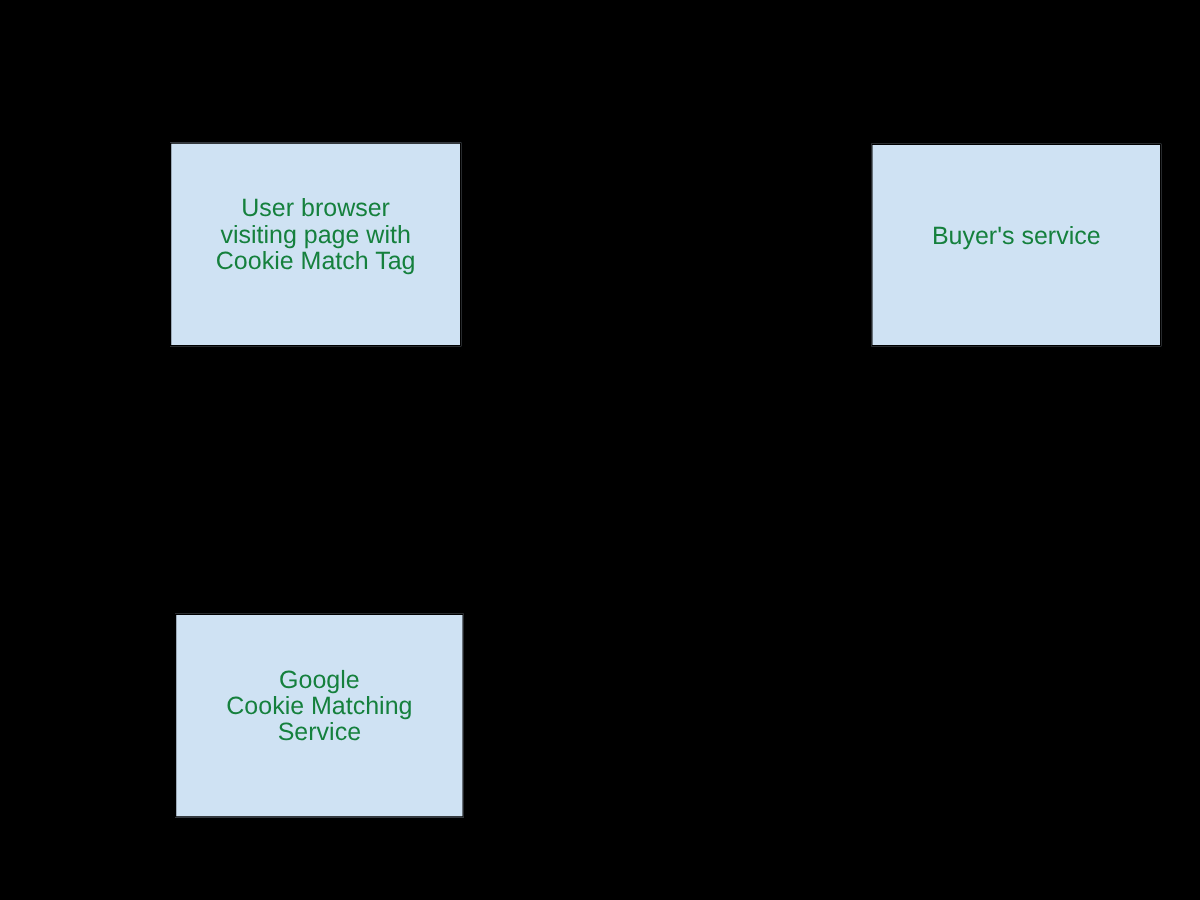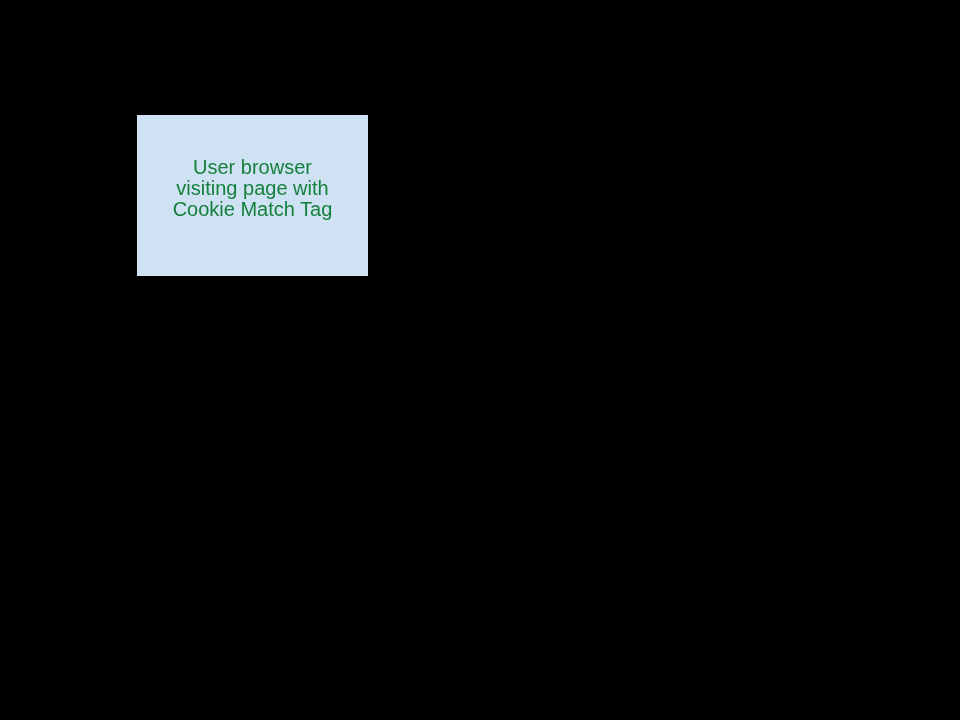--- a/index.html
+++ b/index.html
@@ -41,15 +41,23 @@
 <body>
 
 <div class="canvas">
 
   <div class="node node-user-browser">
     <div class="node-label">User browser
 visiting page with
 Cookie Match Tag</div>
   </div>
 
+  <div class="node node-buyers-service">
+    <div class="node-label">Buyer's service</div>
+  </div>
 
+  <div class="node node-google-cms">
+    <div class="node-label">Google
+Cookie Matching
+Service</div>
+  </div>
 
 </div>
 
 </body></html>

